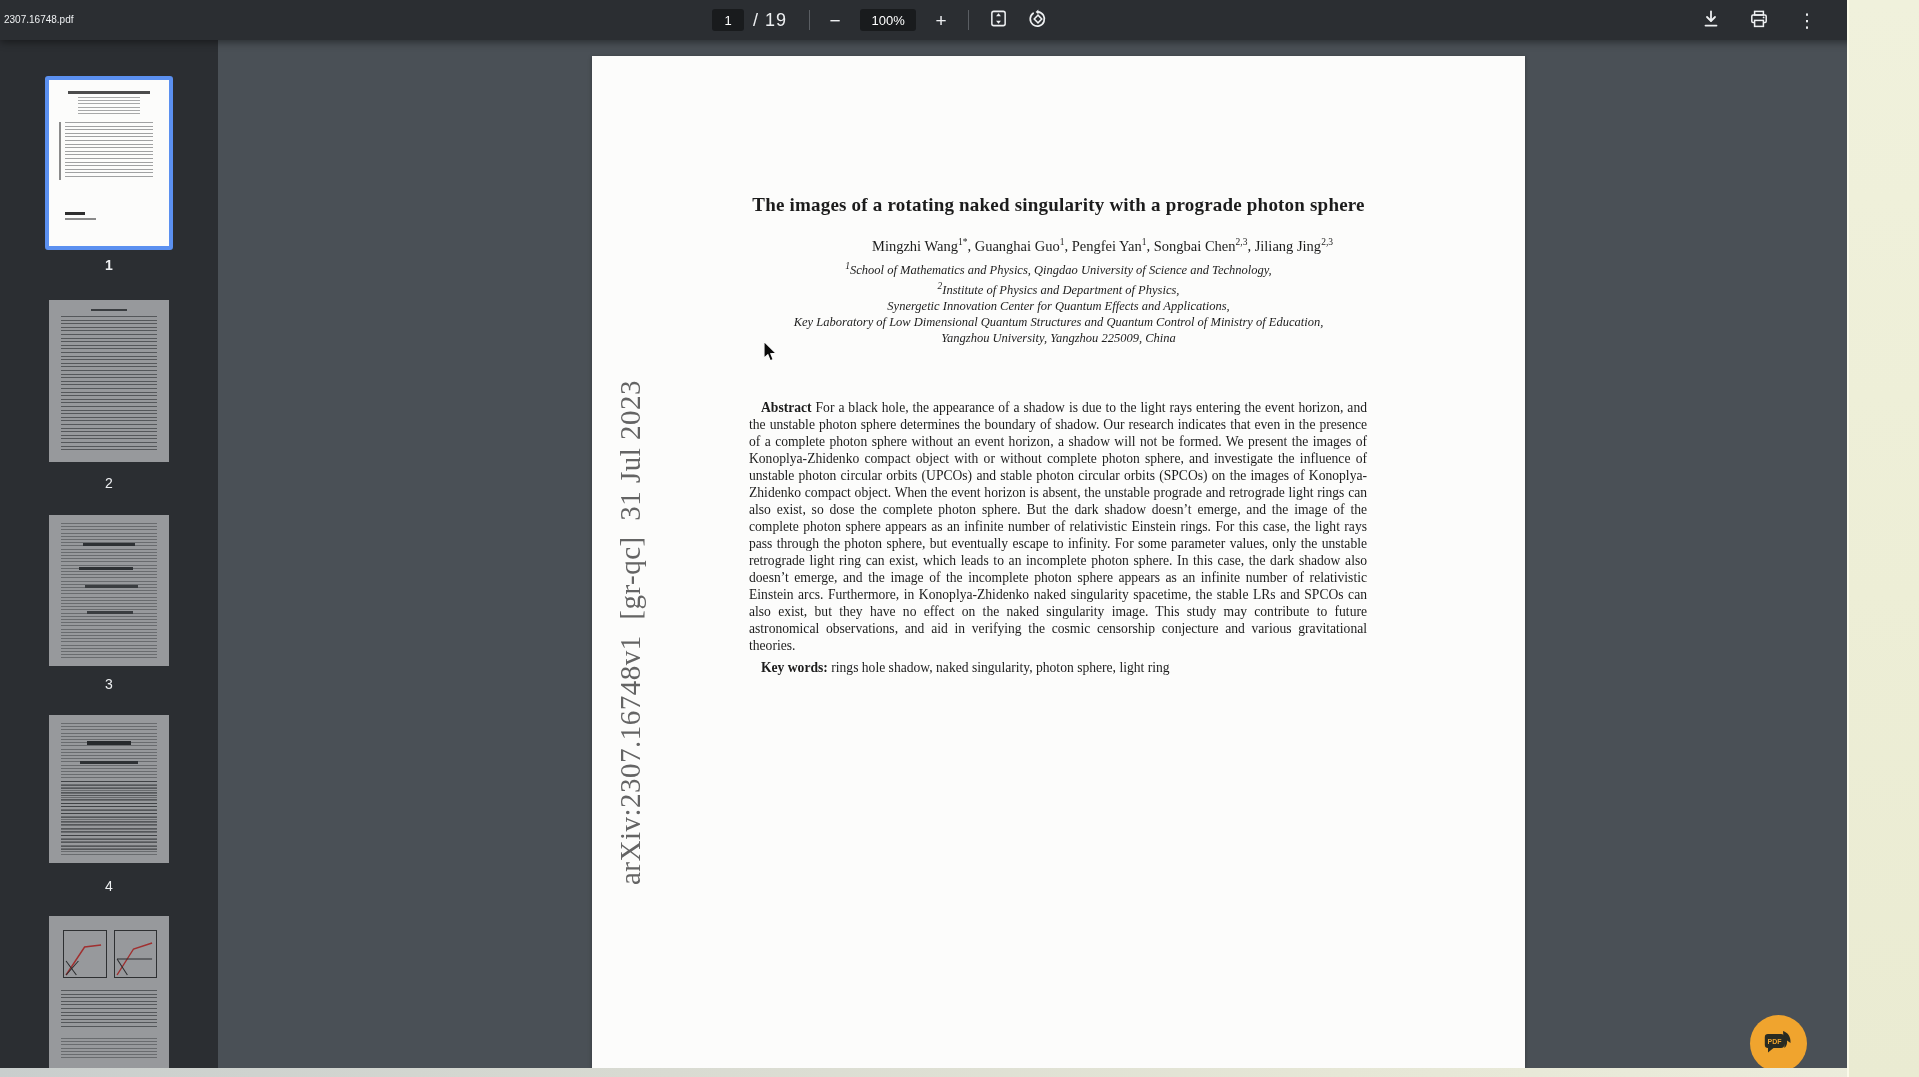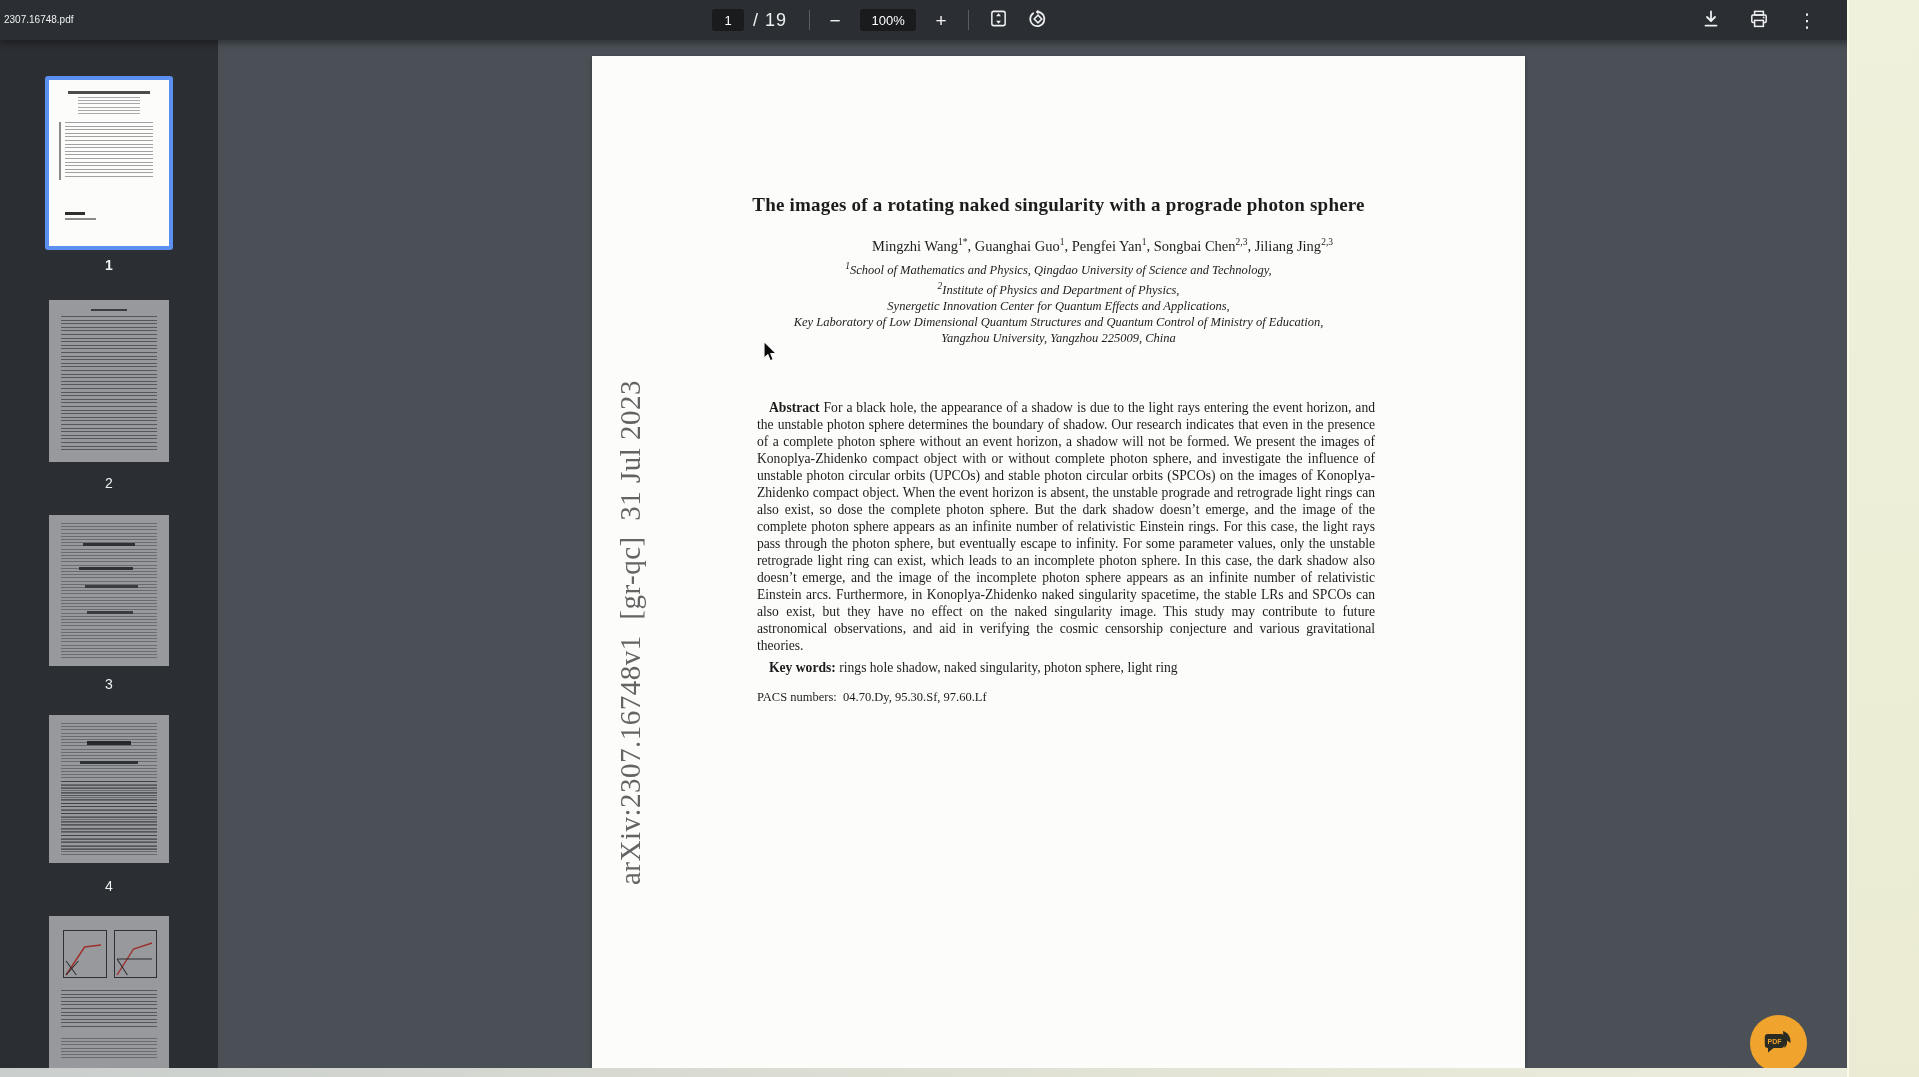--- a/index.html
+++ b/index.html
@@ -52,21 +52,21 @@
           background:#fcfcfb; color:#1c1c1c; font-family:"Liberation Serif", serif;
           box-shadow:0 1px 4px rgba(0,0,0,.3); }
   .doc-title { position:absolute; top:138px; left:0; width:100%; text-align:center;
                font-size:19px; font-weight:bold; letter-spacing:.2px; }
   .doc-authors { position:absolute; top:181px; left:0; width:100%; text-align:center;
                  font-size:14.5px;margin-left:44px; }
   .doc-authors sup, .affil sup { font-size:9.5px; }
   .sep { white-space:pre; }
   .affils { position:absolute; top:202px; left:0; width:100%; text-align:center; }
   .affil { font-size:12.5px; font-style:italic; line-height:16px; }
-  .abs-wrap { position:absolute; left:165px; top:343px; width:618px; }
+  .abs-wrap { position:absolute; left:157px; top:343px; width:618px; }
   .abs-p { font-size:13.6px; line-height:17px; text-align:justify; text-indent:12px; }
   .kw { font-size:13.6px; line-height:17px; text-indent:12px; margin-top:5px; }
   .pacs { font-size:12.5px; margin-top:14px; }
   b.lbl { font-weight:bold; }
   .watermark { position:absolute; left:22px; top:829px; transform:rotate(-90deg);
                transform-origin:0 0; white-space:pre; font-size:29px; color:#646464;
                font-family:"Liberation Serif", serif; letter-spacing:.5px; }
 
   
   .side-band { position:absolute; right:0; top:0; width:72px; height:1077px; z-index:20;
@@ -211,21 +211,20 @@
       <div class="affil"><sup>1</sup><span>School of Mathematics and Physics, Qingdao University of Science and Technology,</span></div>
       <div class="affil"><sup>2</sup><span>Institute of Physics and Department of Physics,</span></div>
       <div class="affil"><span>Synergetic Innovation Center for Quantum Effects and Applications,</span></div>
       <div class="affil"><span>Key Laboratory of Low Dimensional Quantum Structures and Quantum Control of Ministry of Education,</span></div>
       <div class="affil"><span>Yangzhou University, Yangzhou 225009, China</span></div>
     </div>
 
     <div class="abs-wrap">
       <p class="abs-p"><b class="lbl">Abstract</b> <span>For a black hole, the appearance of a shadow is due to the light rays entering the event horizon, and the unstable photon sphere determines the boundary of shadow. Our research indicates that even in the presence of a complete photon sphere without an event horizon, a shadow will not be formed. We present the images of Konoplya-Zhidenko compact object with or without complete photon sphere, and investigate the influence of unstable photon circular orbits (UPCOs) and stable photon circular orbits (SPCOs) on the images of Konoplya-Zhidenko compact object. When the event horizon is absent, the unstable prograde and retrograde light rings can also exist, so dose the complete photon sphere. But the dark shadow doesn’t emerge, and the image of the complete photon sphere appears as an infinite number of relativistic Einstein rings. For this case, the light rays pass through the photon sphere, but eventually escape to infinity. For some parameter values, only the unstable retrograde light ring can exist, which leads to an incomplete photon sphere. In this case, the dark shadow also doesn’t emerge, and the image of the incomplete photon sphere appears as an infinite number of relativistic Einstein arcs. Furthermore, in Konoplya-Zhidenko naked singularity spacetime, the stable LRs and SPCOs can also exist, but they have no effect on the naked singularity image. This study may contribute to future astronomical observations, and aid in verifying the cosmic censorship conjecture and various gravitational theories.</span></p>
       <p class="kw"><b class="lbl">Key words:</b> <span>rings hole shadow, naked singularity, photon sphere, light ring</span></p>
-      <p class="pacs"><span>PACS numbers:</span>&nbsp;&nbsp;<span>04.70.Dy, 95.30.Sf, 97.60.Lf</span></p>
     </div>
 
   </div>
 </div>
 
 <button class="pdf-fab">
   <span>
     <svg width="40" height="40" viewBox="0 0 40 40">
       <path d="M24 9 c5 1.5 8 6 7.5 12 l-3.5 -2.5 c.5 3 -.5 5.5 -2.5 7.5 l-1 -9 z" fill="#2a2b22"></path>
       <path d="M9 12 h13 a3.2 3.2 0 0 1 3.2 3.2 v7.6 a3.2 3.2 0 0 1 -3.2 3.2 h-7.5 l-5.5 4.5 v-4.5 a3.2 3.2 0 0 1 -3.2 -3.2 v-7.6 a3.2 3.2 0 0 1 3.2 -3.2 z" fill="#2a2b22"></path>

